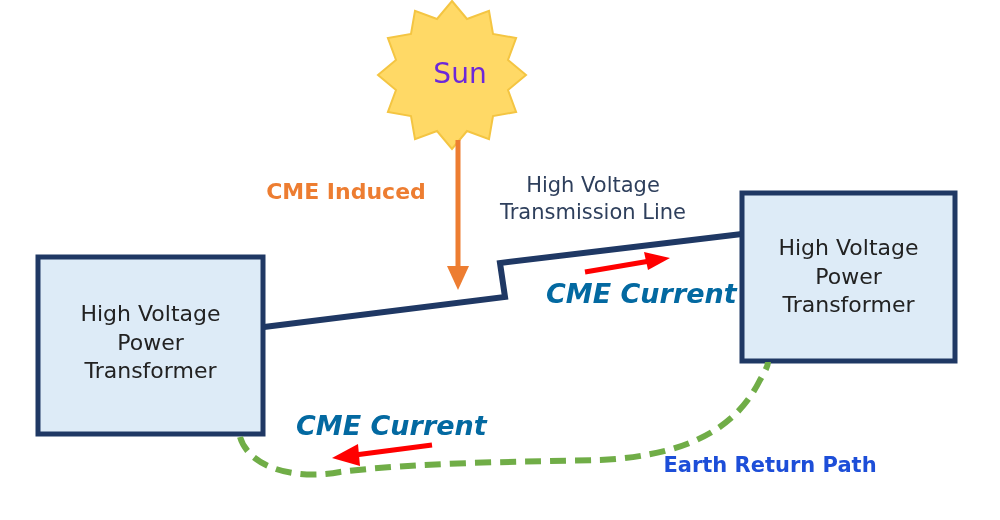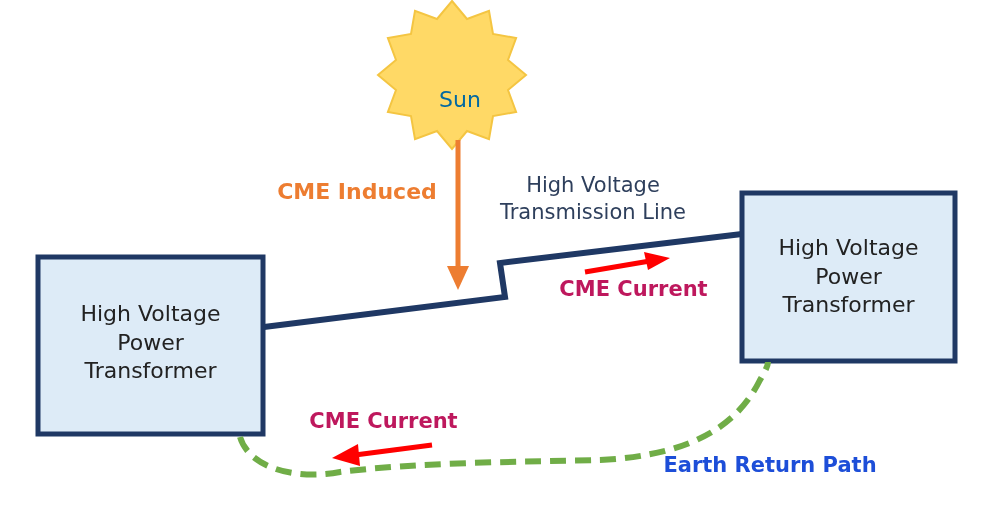--- a/index.html
+++ b/index.html
@@ -1,23 +1,23 @@
 <!DOCTYPE html>
 <html><head>
 <meta charset="utf-8">
 <style>
   html, body { margin: 0; padding: 0; background: #ffffff; }
   body { width: 1000px; height: 520px; position: relative; overflow: hidden; font-family: "DejaVu Sans", sans-serif; }
   svg.diagram { position: absolute; left: 0; top: 0; width: 1000px; height: 520px; }
   .label { position: absolute; text-align: center; white-space: nowrap; line-height: 1.3; }
   .box-text { color: #222; font-size: 22px; }
-  .sun-text { color: #0369a1; font-size: 22px; margin-top: 30px; }
+  .sun-text { color: #6d28d9; font-size: 28px; }
   .orange { color: #ED7D31; font-weight: bold; font-size: 22px; }
   .navy { color: #2E3F5C; font-size: 21px; }
-  .red { color: #be185d; font-weight: bold; font-size: 21px; }
+  .red { color: #0369a1; font-weight: bold; font-size: 27px; font-style: italic; }
   .green { color: #1d4ed8; font-weight: bold; font-size: 21px; }
 </style>
 </head>
 <body>
 
 <svg class="diagram" viewBox="0 0 1000 520">
   <defs>
     <marker id="arrOrange" markerWidth="6" markerHeight="6" refX="3" refY="3" orient="auto" markerUnits="strokeWidth">
       <path d="M0,0 L6,3 L0,6 z" fill="#ED7D31"></path>
     </marker>
@@ -38,21 +38,21 @@
 
   <line x1="585" y1="272" x2="650" y2="261" stroke="#FF0000" stroke-width="5"></line>
   <polygon points="644,252 670,258 648,270" fill="#FF0000"></polygon>
 
   <line x1="432" y1="445" x2="355" y2="455" stroke="#FF0000" stroke-width="5"></line>
   <polygon points="358,444 332,458 360,466" fill="#FF0000"></polygon>
 </svg>
 
 <div class="label sun-text" style="left:418px; top:56px; width:84px;">Sun</div>
 
-<div class="label orange" style="left:262px; top:178px; width:190px;">
+<div class="label orange" style="left:251px; top:178px; width:190px;">
   <div>CME Induced</div>
 </div>
 
 <div class="label navy" style="left:478px; top:172px; width:230px;">
   <div>High Voltage</div>
   <div>Transmission Line</div>
 </div>
 
 <div class="label box-text" style="left:40px; top:300px; width:221px;">
   <div>High Voltage</div>

